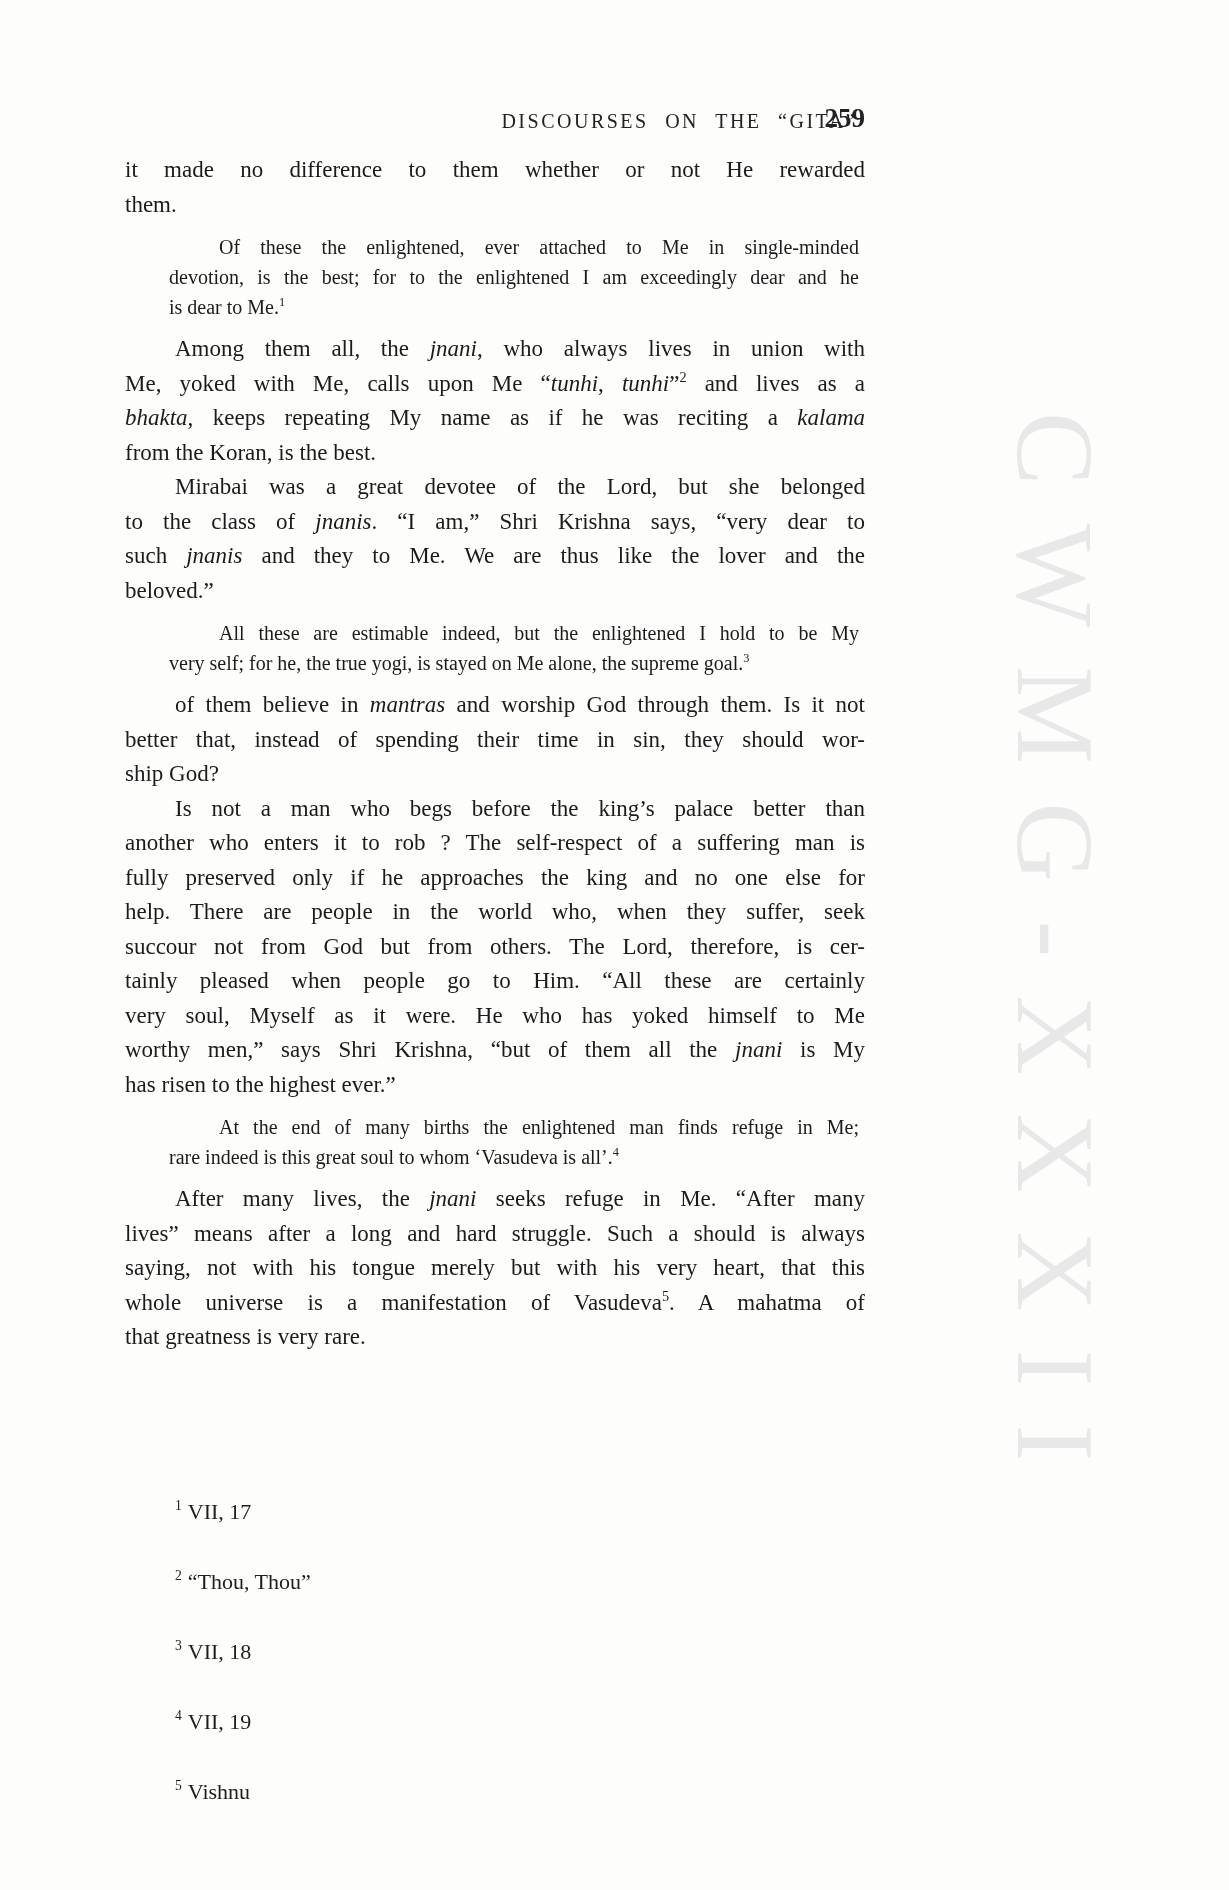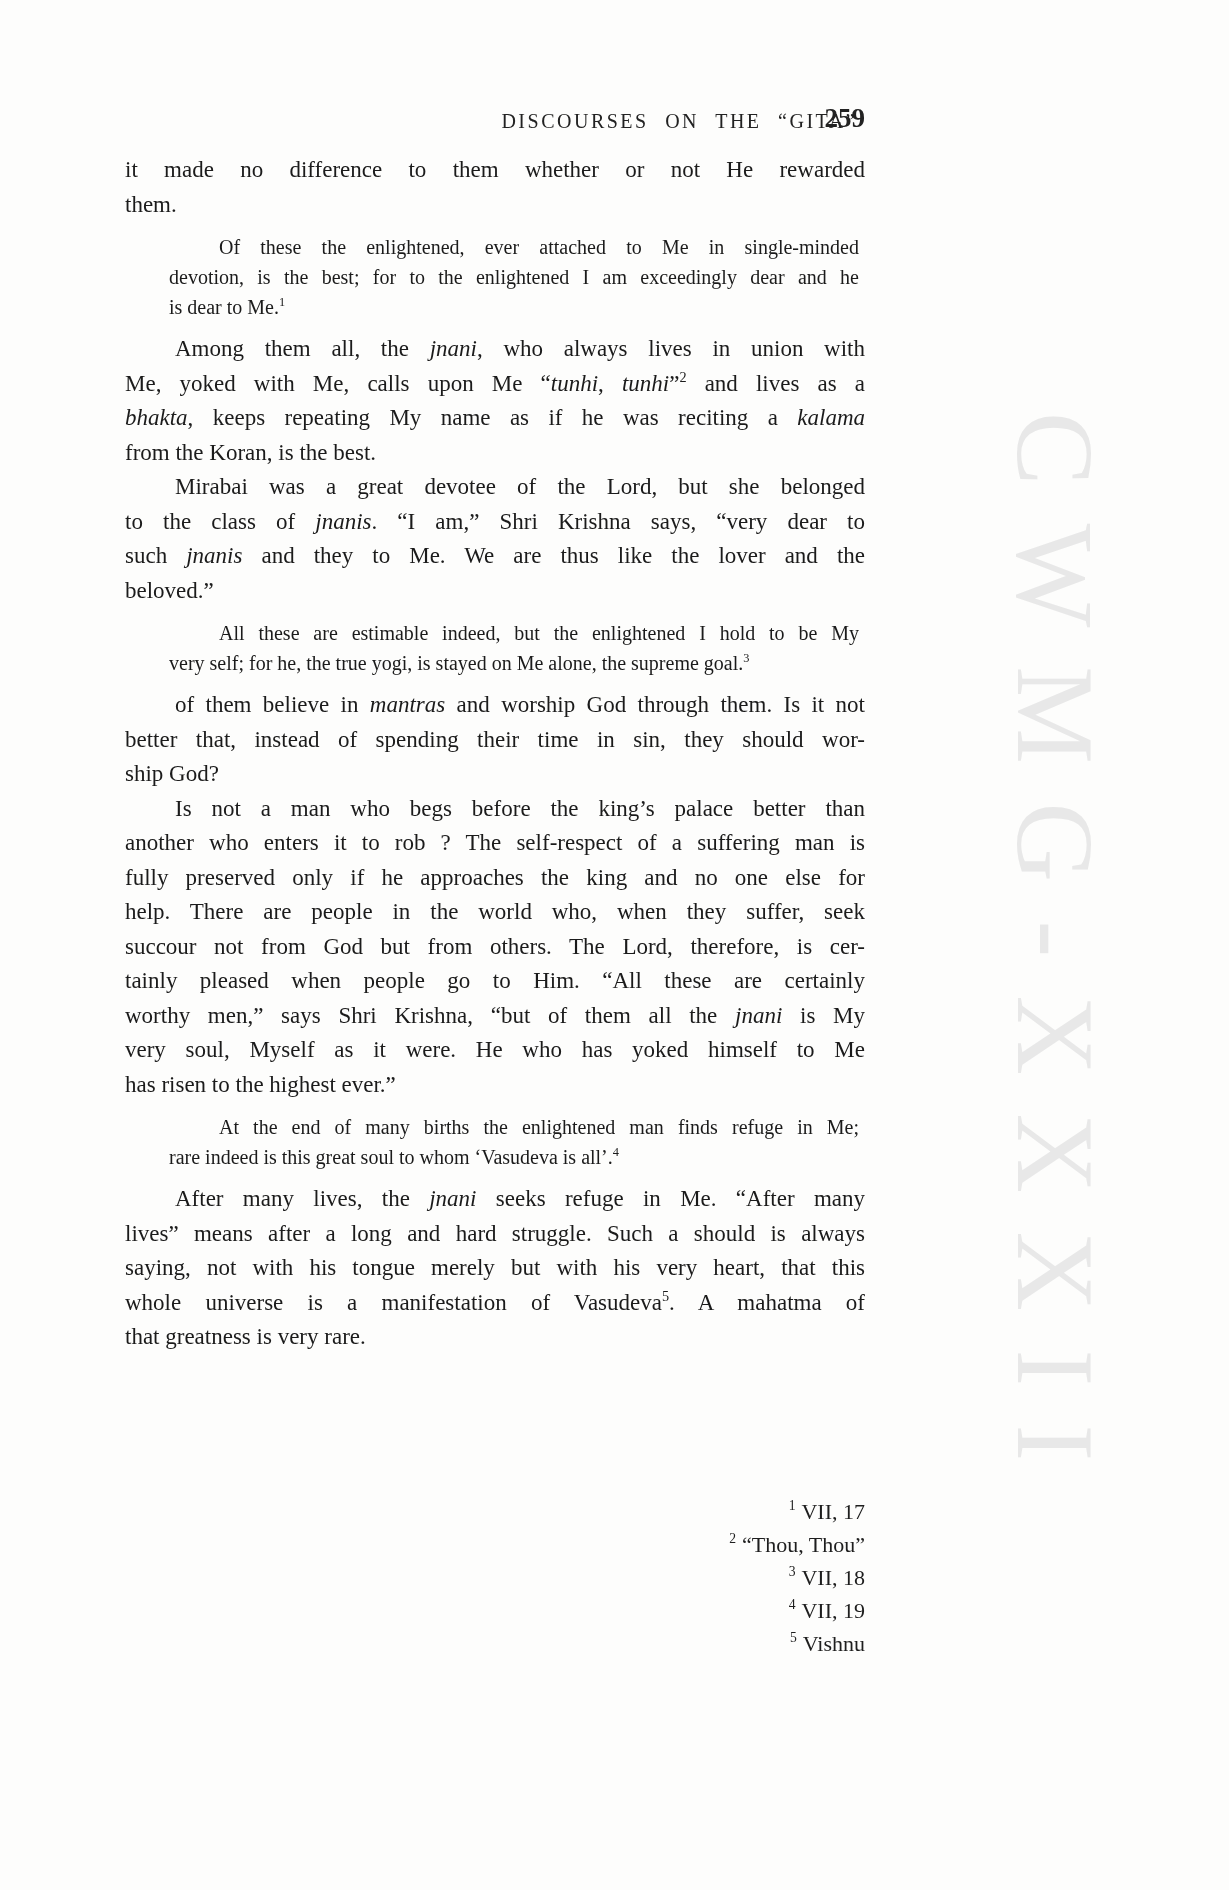--- a/index.html
+++ b/index.html
@@ -73,21 +73,21 @@
   .block.indent .line:first-child { text-indent: 50px; }
   sup { font-size: 0.62em; line-height: 0; vertical-align: super; }
   i { font-style: italic; }
   .footnotes {
     margin-top: 140px;
     margin-left: 50px;
     font-size: 22px;
     line-height: 33px;
     color: #1e1e1e;
   }
-  .footnote-line { text-align: right; }
+  .footnote-line { text-align: left; margin-top: 37px; }
   .footnote-line sup { margin-right: 6px; }
 </style>
 </head>
 <body>
 
 <div class="page">
 
   <div class="watermark">CWMG-XXXII</div>
 
   <div class="content">
@@ -128,22 +128,22 @@
           <div class="line">better that, instead of spending their time in sin, they should wor-</div>
           <div class="line last">ship God?</div>
         </div>
         <div class="block paragraph indent">
           <div class="line">Is not a man who begs before the king’s palace better than</div>
           <div class="line">another who enters it to rob ?   The self-respect of a suffering man is</div>
           <div class="line">fully preserved only if he approaches the king and no one else for</div>
           <div class="line">help.   There are people in the world who, when they suffer, seek</div>
           <div class="line">succour not from God but from others.   The Lord, therefore, is cer-</div>
           <div class="line">tainly pleased when people go to Him.   “All these are certainly</div>
+          <div class="line">very soul, Myself as it were.  He who has yoked himself to Me</div>
           <div class="line">worthy men,” says Shri Krishna, “but of them all the <i>jnani</i> is My</div>
-          <div class="line">very soul, Myself as it were.  He who has yoked himself to Me</div>
           <div class="line last">has risen to the highest ever.”</div>
         </div>
         <div class="block quote indent">
           <div class="line">At the end of many births the enlightened man finds refuge in Me;</div>
           <div class="line last">rare indeed is this great soul to whom ‘Vasudeva is all’.<sup>4</sup></div>
         </div>
         <div class="block paragraph indent">
           <div class="line">After many lives, the <i>jnani</i> seeks refuge in Me.  “After many</div>
           <div class="line">lives” means after a long and hard struggle.  Such a should is always</div>
           <div class="line">saying, not with his tongue merely but with his very heart, that this</div>

